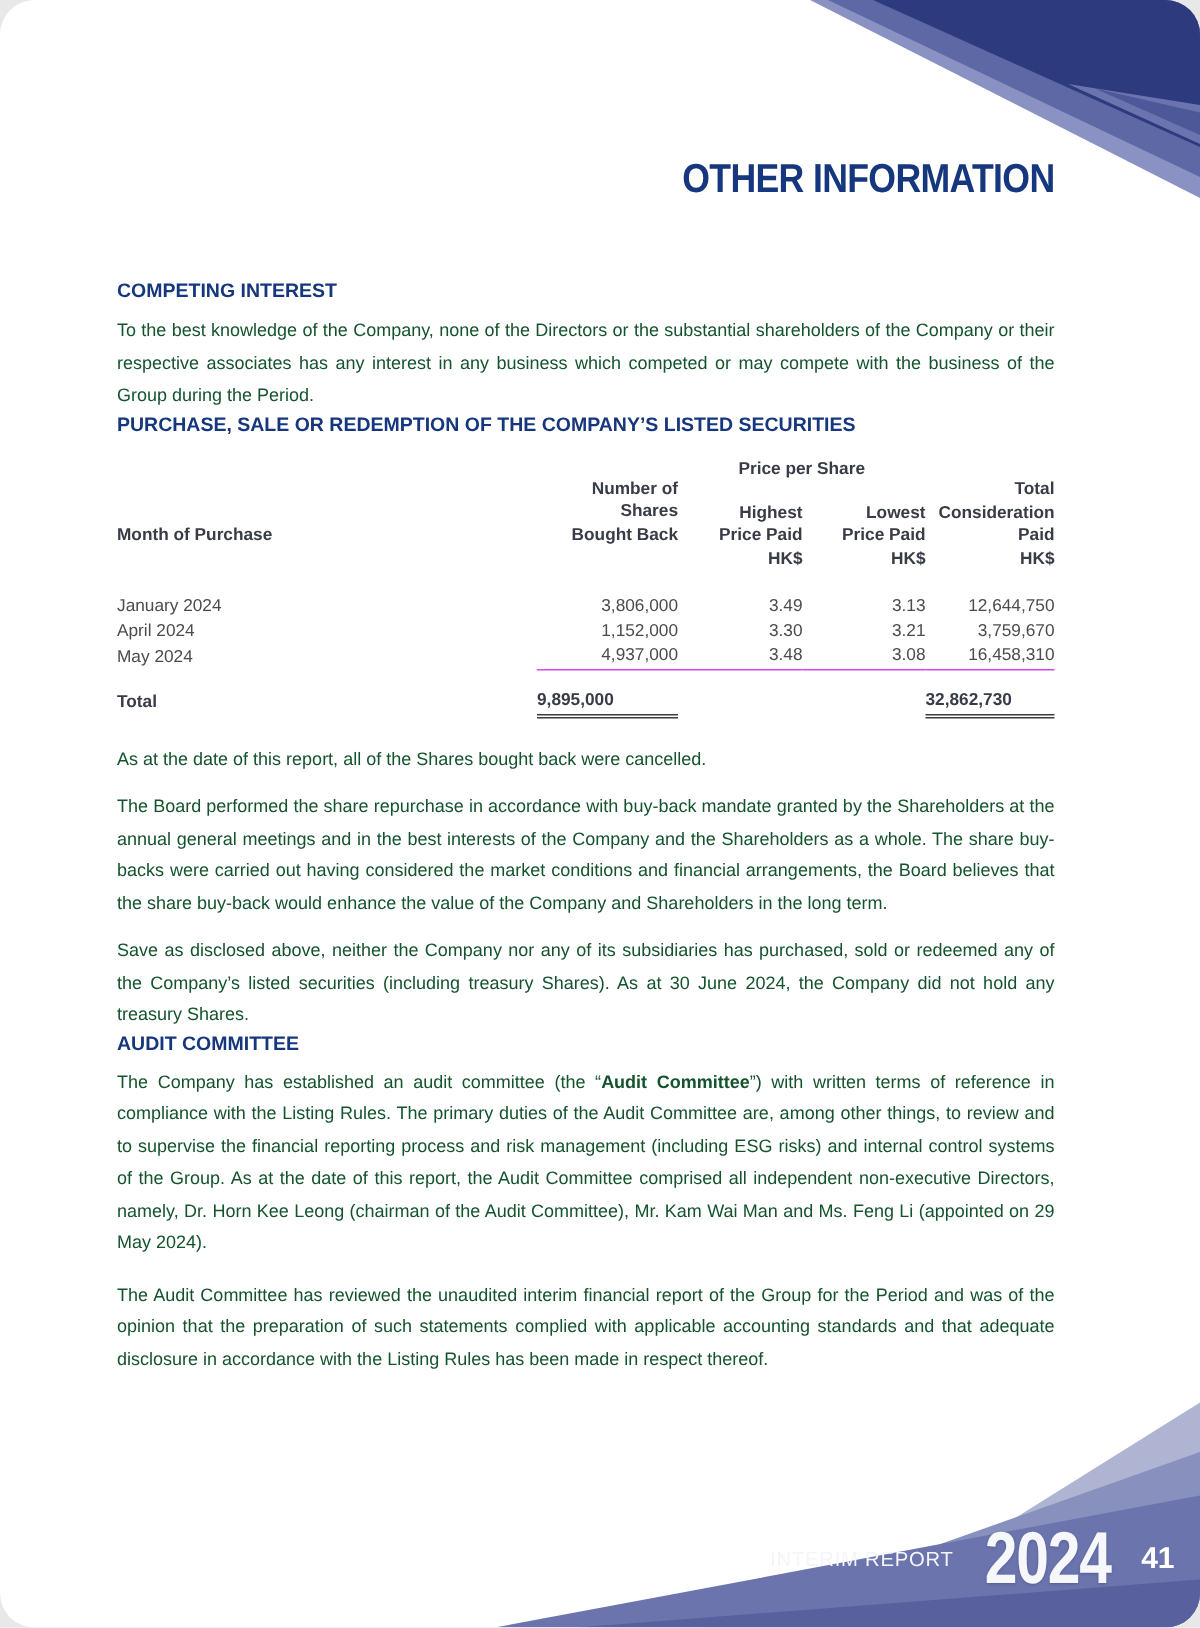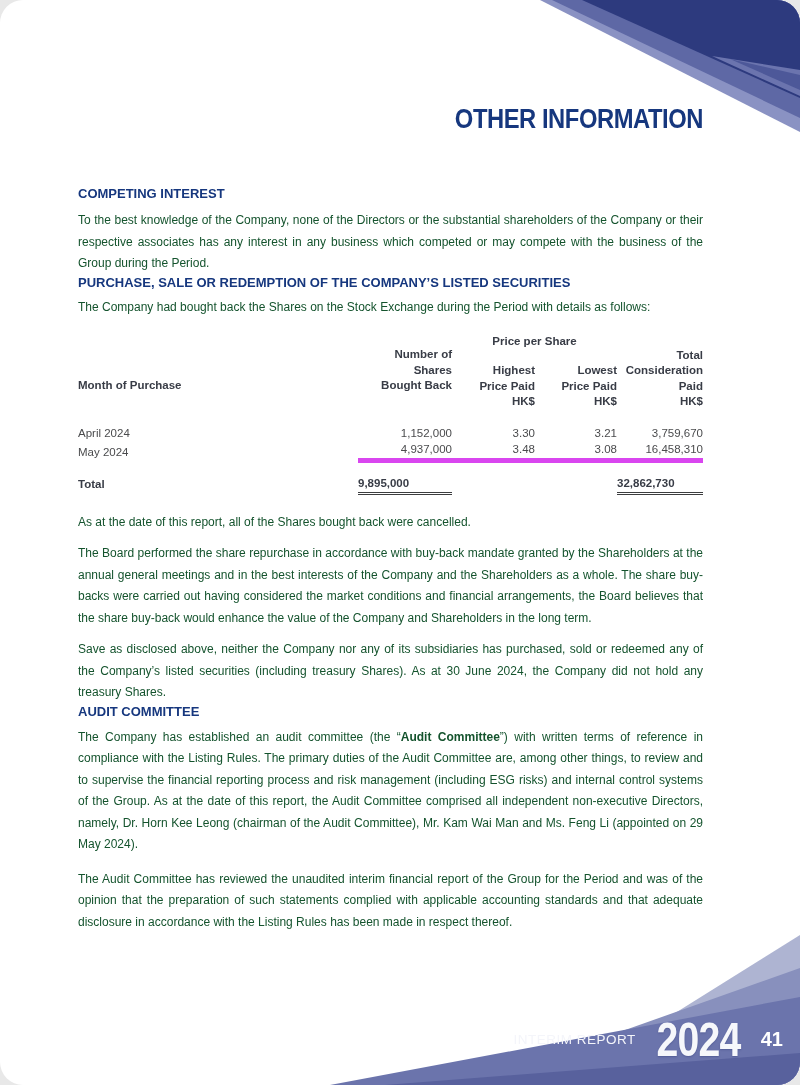--- a/index.html
+++ b/index.html
@@ -48,21 +48,21 @@
     padding-bottom:1px;font-size:11.5px;
   }
   tr.head-row th{font-weight:bold;color:#383c46;text-align:right;line-height:15.5px;}
   tr.head-row th.c1{text-align:left;padding-bottom:16px;}
   tr.head-row th.c2{padding-bottom:16px;}
   tr.head-row th span{display:block;}
   tr.spacer1 td{height:15px;}
   tr.spacer2 td{height:12px;}
   tr.datarow td{text-align:right;line-height:16.5px;}
   tr.datarow td.c1{text-align:left;}
-  td.u{border-bottom:5px solid #d946ef;padding-bottom:4px;}
+  td.u{border-bottom:1px solid #d946ef;padding-bottom:4px;}
   td.pad{padding-bottom:5px;}
   tr.totalrow td{font-weight:bold;color:#383c46;line-height:17px;}
   tr.totalrow td.c1{text-align:left;}
   td.uu{border-bottom:3px double #3c3d3f;padding-bottom:3px;}
   
   .swoosh{position:absolute;left:0;bottom:0;width:800px;height:150px;}
   .footer-line{
     position:absolute;right:17px;bottom:24px;
     display:flex;align-items:center;color:#ffffff;white-space:nowrap;
   }
@@ -102,21 +102,20 @@
   </svg>
 
   <div class="page-title">OTHER INFORMATION</div>
 
   <div class="content">
 
     <h2 class="sec sec-competing">COMPETING INTEREST</h2>
     <p class="body">To the best knowledge of the Company, none of the Directors or the substantial shareholders of the Company or their respective associates has any interest in any business which competed or may compete with the business of the Group during the Period.</p>
 
     <h2 class="sec sec-purchase">PURCHASE, SALE OR REDEMPTION OF THE COMPANY’S LISTED SECURITIES</h2>
-    <p class="body nojust" style="margin-top:7px;">The Company had bought back the Shares on the Stock Exchange during the Period with details as follows:</p>
 
     <table class="buyback">
       <colgroup>
         <col style="width:280px">
           <col style="width:94px">
           <col style="width:83px">
           <col style="width:82px">
           <col style="width:86px">
       </colgroup>
       <thead>
@@ -151,20 +150,27 @@
             <span>Paid</span>
             <span>HK$</span>
           </th>
         </tr>
       </thead>
       <tbody>
         <tr class="spacer1">
             <td colspan="5"></td>
           </tr>
         <tr class="datarow">
+          <td class="c1">January 2024</td>
+          <td>3,806,000</td>
+          <td>3.49</td>
+          <td>3.13</td>
+          <td>12,644,750</td>
+        </tr>
+        <tr class="datarow">
           <td class="c1">April 2024</td>
           <td>1,152,000</td>
           <td>3.30</td>
           <td>3.21</td>
           <td>3,759,670</td>
         </tr>
         <tr class="datarow">
           <td class="c1 pad">May 2024</td>
           <td class="u">4,937,000</td>
           <td class="u">3.48</td>

